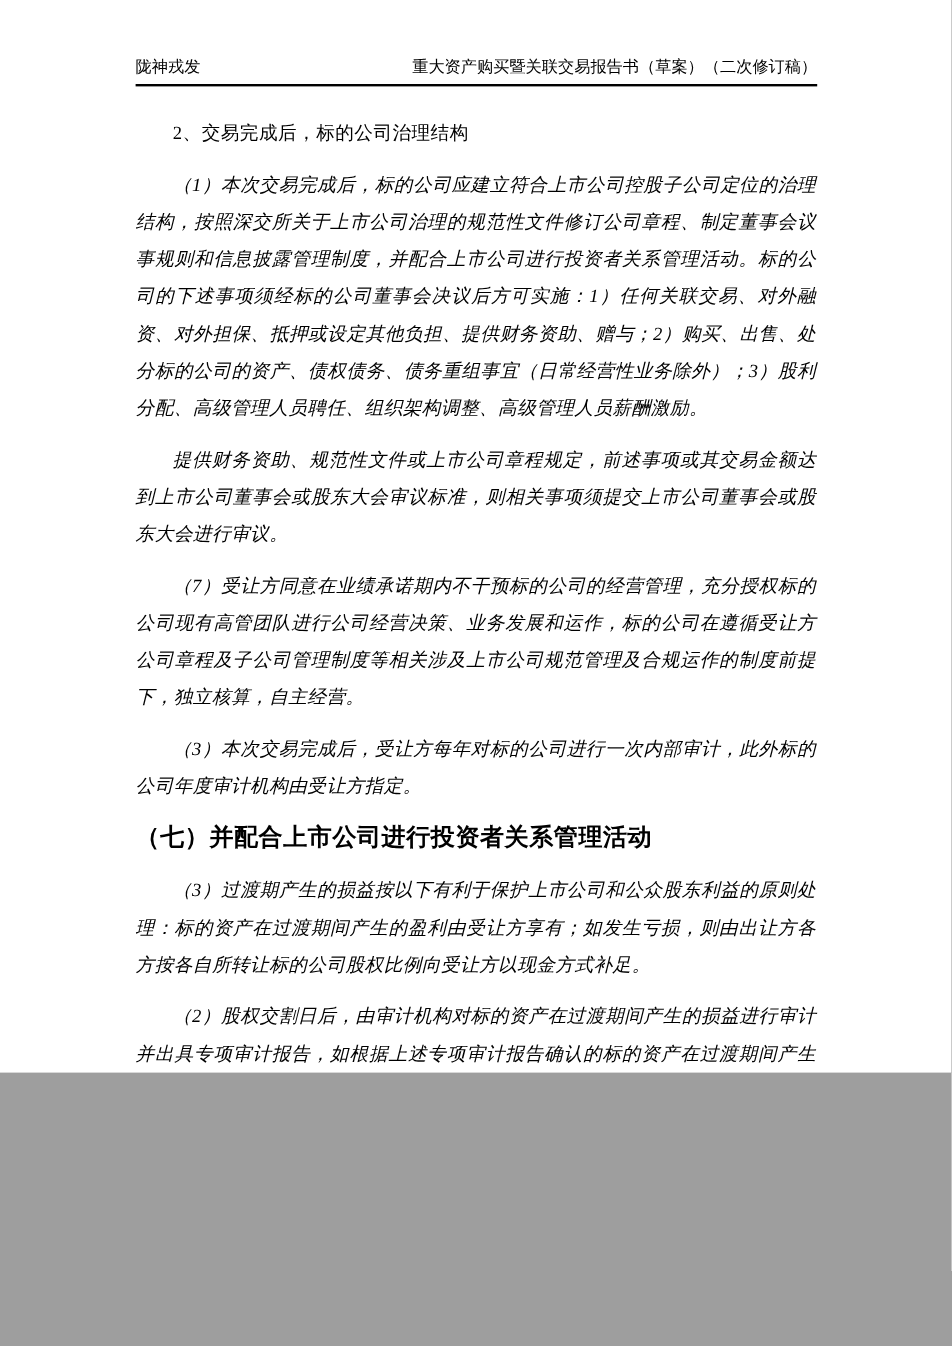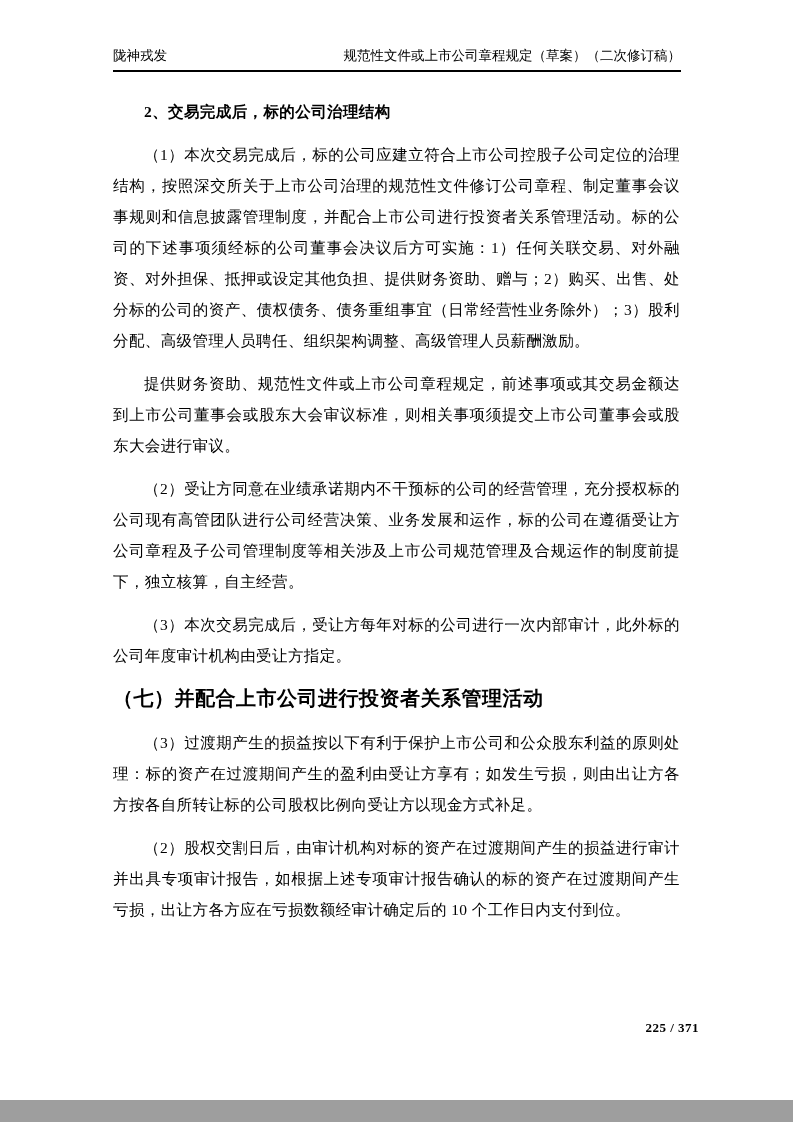--- a/index.html
+++ b/index.html
@@ -1,20 +1,20 @@
 <!DOCTYPE html>
 <html><head>
 <meta charset="utf-8">
 <style>
   * { margin: 0; padding: 0; box-sizing: border-box; }
   html, body { background: #9e9e9e; }
   .page {
     position: relative;
     width: 793px;
-    height: 1100px;
+    height: 894px;
     margin: 0 auto;
     background: #ffffff;
     font-family: "Liberation Serif", "DejaVu Serif", serif;
     color: #000000;
     overflow: hidden;
   }
   .page-header {
     position: absolute;
     left: 113px;
     right: 112px;
@@ -34,28 +34,28 @@
     width: 567px;
     top: 96px;
   }
   .para {
     font-size: 15.5px;
     letter-spacing: 0.4px;
     line-height: 31px;
     text-indent: 2em;
     text-align: justify;
     margin-bottom: 12px;
+    font-style: italic;
   }
   .subhead {
     font-size: 15.5px;
     letter-spacing: 0.4px;
     line-height: 31px;
     text-indent: 2em;
     margin-bottom: 12px;
-    font-weight: bold;
   }
   .section-heading {
     font-family: "Liberation Sans", "DejaVu Sans", sans-serif;
     font-weight: bold;
     font-size: 20px;
     line-height: 30px;
     margin-top: 9px;
     margin-bottom: 14px;
     letter-spacing: 0.5px;
   }
@@ -68,32 +68,32 @@
     letter-spacing: 0.5px;
   }
 </style>
 </head>
 <body>
 
 <div class="page">
 
   <div class="page-header">
     <span class="hdr-left">陇神戎发</span>
-    <span class="hdr-right">规范性文件或上市公司章程规定（草案）（二次修订稿）</span>
+    <span class="hdr-right">重大资产购买暨关联交易报告书（草案）（二次修订稿）</span>
   </div>
 
   <div class="content">
 
     <div class="subhead">2、交易完成后，标的公司治理结构</div>
 
     <p class="para">（1）本次交易完成后，标的公司应建立符合上市公司控股子公司定位的治理结构，按照深交所关于上市公司治理的规范性文件修订公司章程、制定董事会议事规则和信息披露管理制度，并配合上市公司进行投资者关系管理活动。标的公司的下述事项须经标的公司董事会决议后方可实施：1）任何关联交易、对外融资、对外担保、抵押或设定其他负担、提供财务资助、赠与；2）购买、出售、处分标的公司的资产、债权债务、债务重组事宜（日常经营性业务除外）；3）股利分配、高级管理人员聘任、组织架构调整、高级管理人员薪酬激励。</p>
 
     <p class="para">提供财务资助、规范性文件或上市公司章程规定，前述事项或其交易金额达到上市公司董事会或股东大会审议标准，则相关事项须提交上市公司董事会或股东大会进行审议。</p>
 
-    <p class="para">（2）受让方同意在业绩承诺期内不干预标的公司的经营管理，充分授权标的公司现有高管团队进行公司经营决策、业务发展和运作，标的公司在遵循受让方公司章程及子公司管理制度等相关涉及上市公司规范管理及合规运作的制度前提下，独立核算，自主经营。</p>
+    <p class="para">（7）受让方同意在业绩承诺期内不干预标的公司的经营管理，充分授权标的公司现有高管团队进行公司经营决策、业务发展和运作，标的公司在遵循受让方公司章程及子公司管理制度等相关涉及上市公司规范管理及合规运作的制度前提下，独立核算，自主经营。</p>
 
     <p class="para">（3）本次交易完成后，受让方每年对标的公司进行一次内部审计，此外标的公司年度审计机构由受让方指定。</p>
 
     <h2 class="section-heading">（七）并配合上市公司进行投资者关系管理活动</h2>
 
 
     <p class="para">（3）过渡期产生的损益按以下有利于保护上市公司和公众股东利益的原则处理：标的资产在过渡期间产生的盈利由受让方享有；如发生亏损，则由出让方各方按各自所转让标的公司股权比例向受让方以现金方式补足。</p>
 
     <p class="para">（2）股权交割日后，由审计机构对标的资产在过渡期间产生的损益进行审计并出具专项审计报告，如根据上述专项审计报告确认的标的资产在过渡期间产生亏损，出让方各方应在亏损数额经审计确定后的 10 个工作日内支付到位。</p>
 

